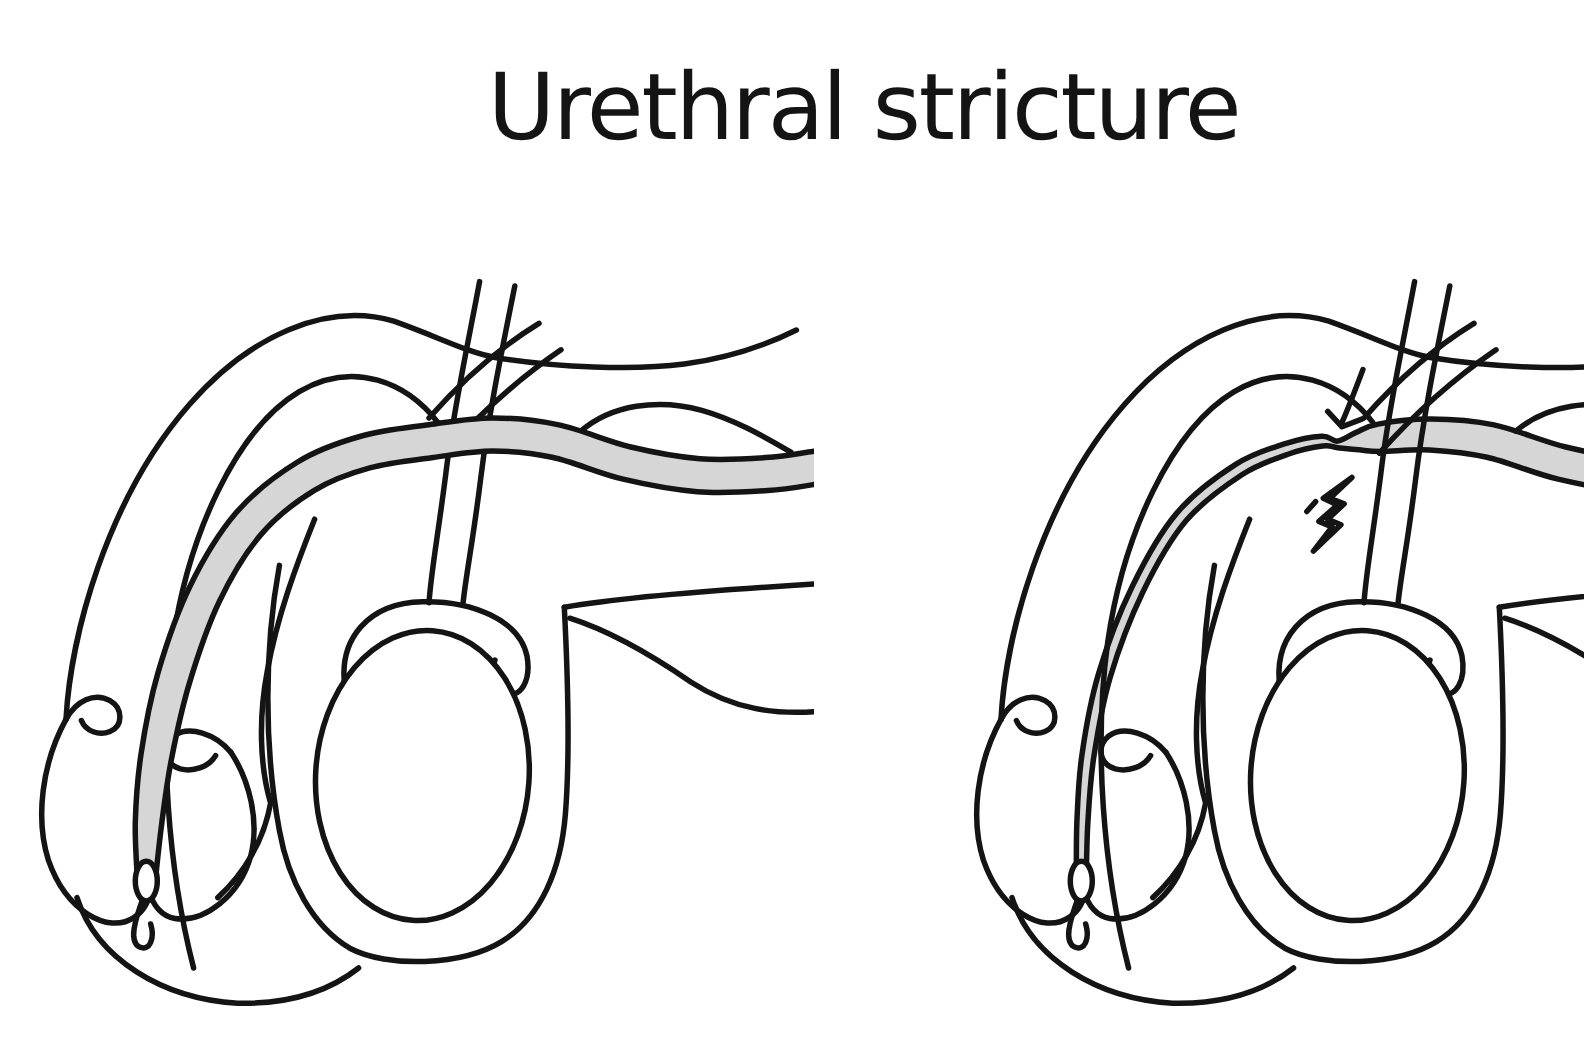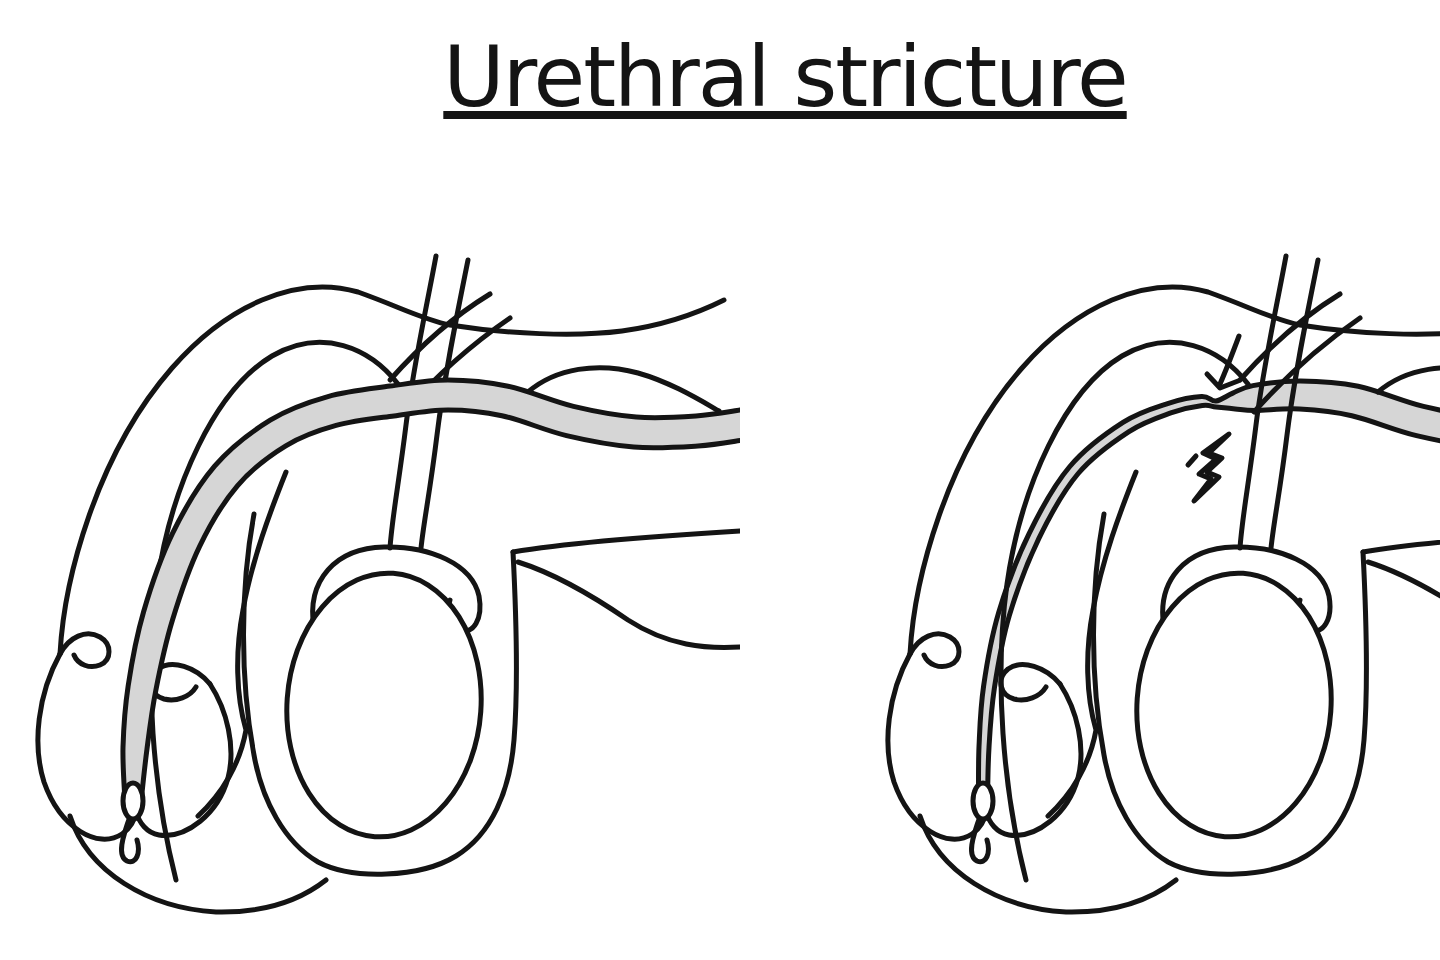--- a/index.html
+++ b/index.html
@@ -2,24 +2,23 @@
 <html><head>
 <meta charset="utf-8">
 <style>
   html,body{margin:0;padding:0;}
   body{
     width:1440px;height:960px;overflow:hidden;position:relative;
     background:var(--bg,#ffffff);
     font-family:"DejaVu Sans","Liberation Sans",sans-serif;
   }
   .title{
-    position:absolute;left:785px;top:28px;transform:translateX(-50%);
+    position:absolute;left:785px;top:48px;transform:translateX(-50%);
     font-size:84px;font-weight:500;letter-spacing:-2px;white-space:nowrap;
     color:var(--ink,#141414);
-    text-decoration:underline;
   }
   .panel{position:absolute;top:250px;}
   .panel-left{left:0;width:740px;height:710px;}
   .panel-right-clip{left:850px;width:590px;height:710px;overflow:hidden;}
   svg{display:block;}
   .ln{fill:none;stroke:var(--ink,#141414);stroke-width:5;stroke-linecap:round;stroke-linejoin:round;}
   .band-fill{fill:var(--ure,#d6d6d6);stroke:none;}
   .white-fill{fill:#ffffff;}
 </style>
 </head>

